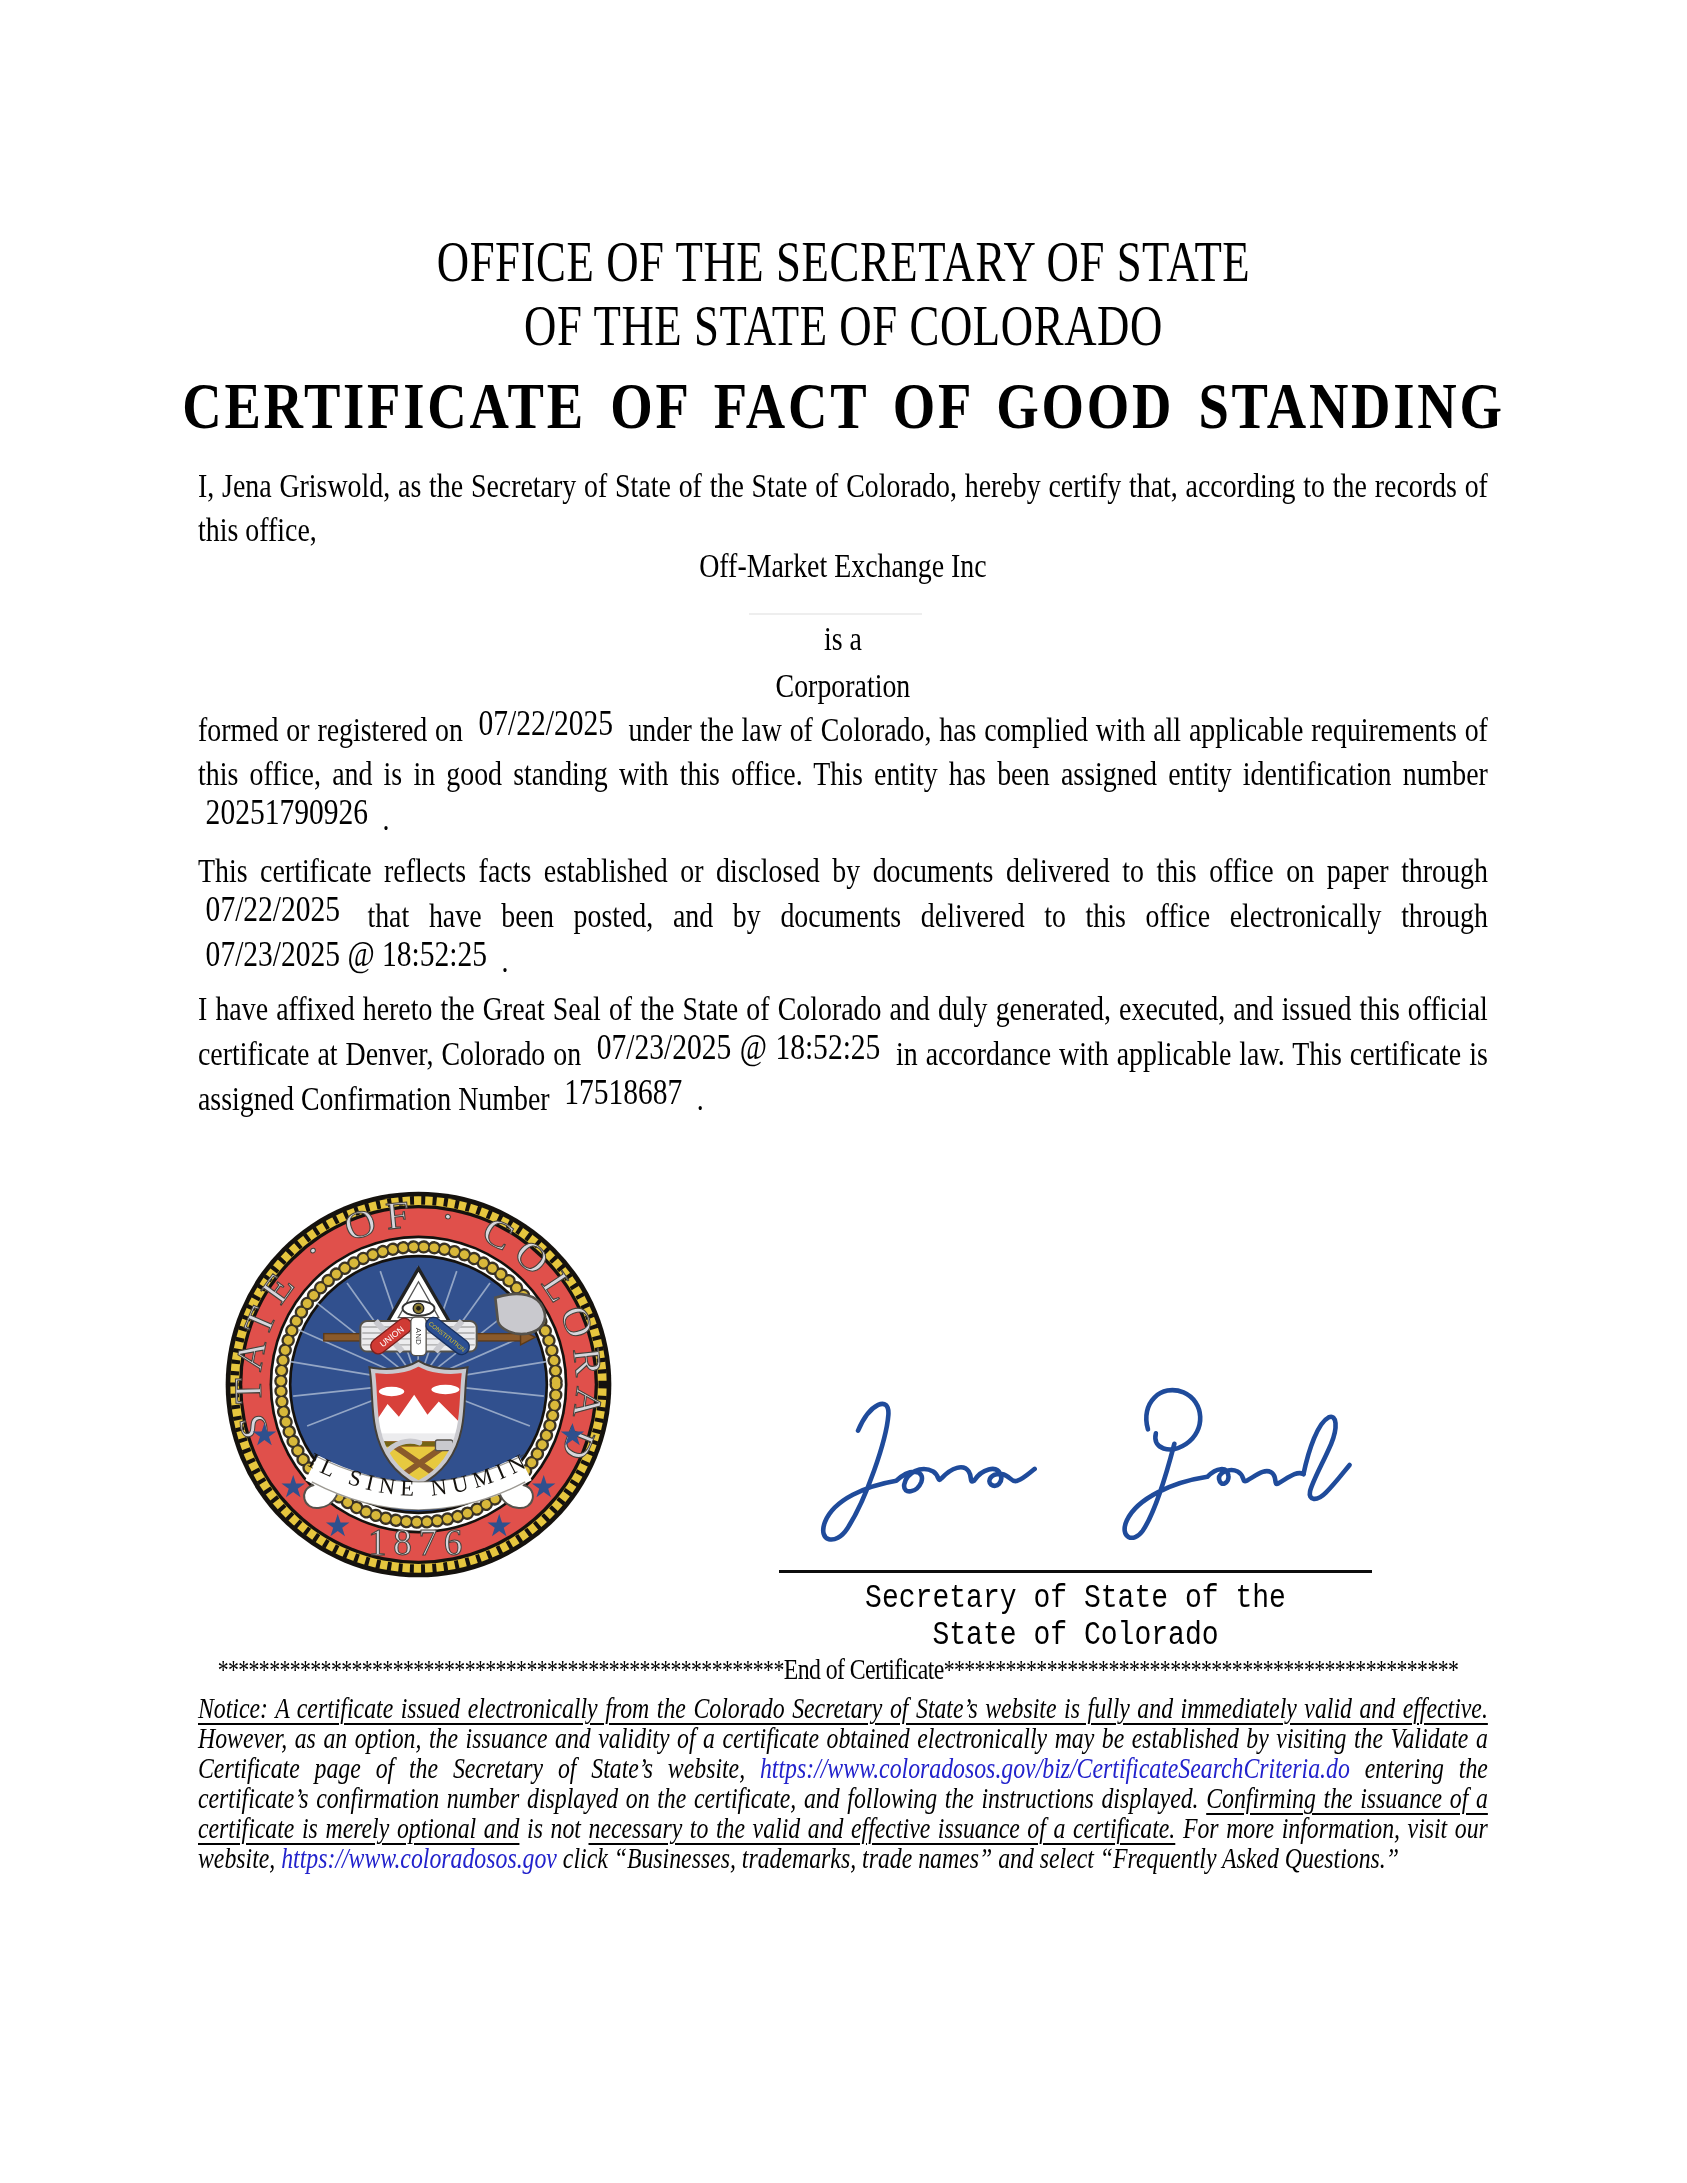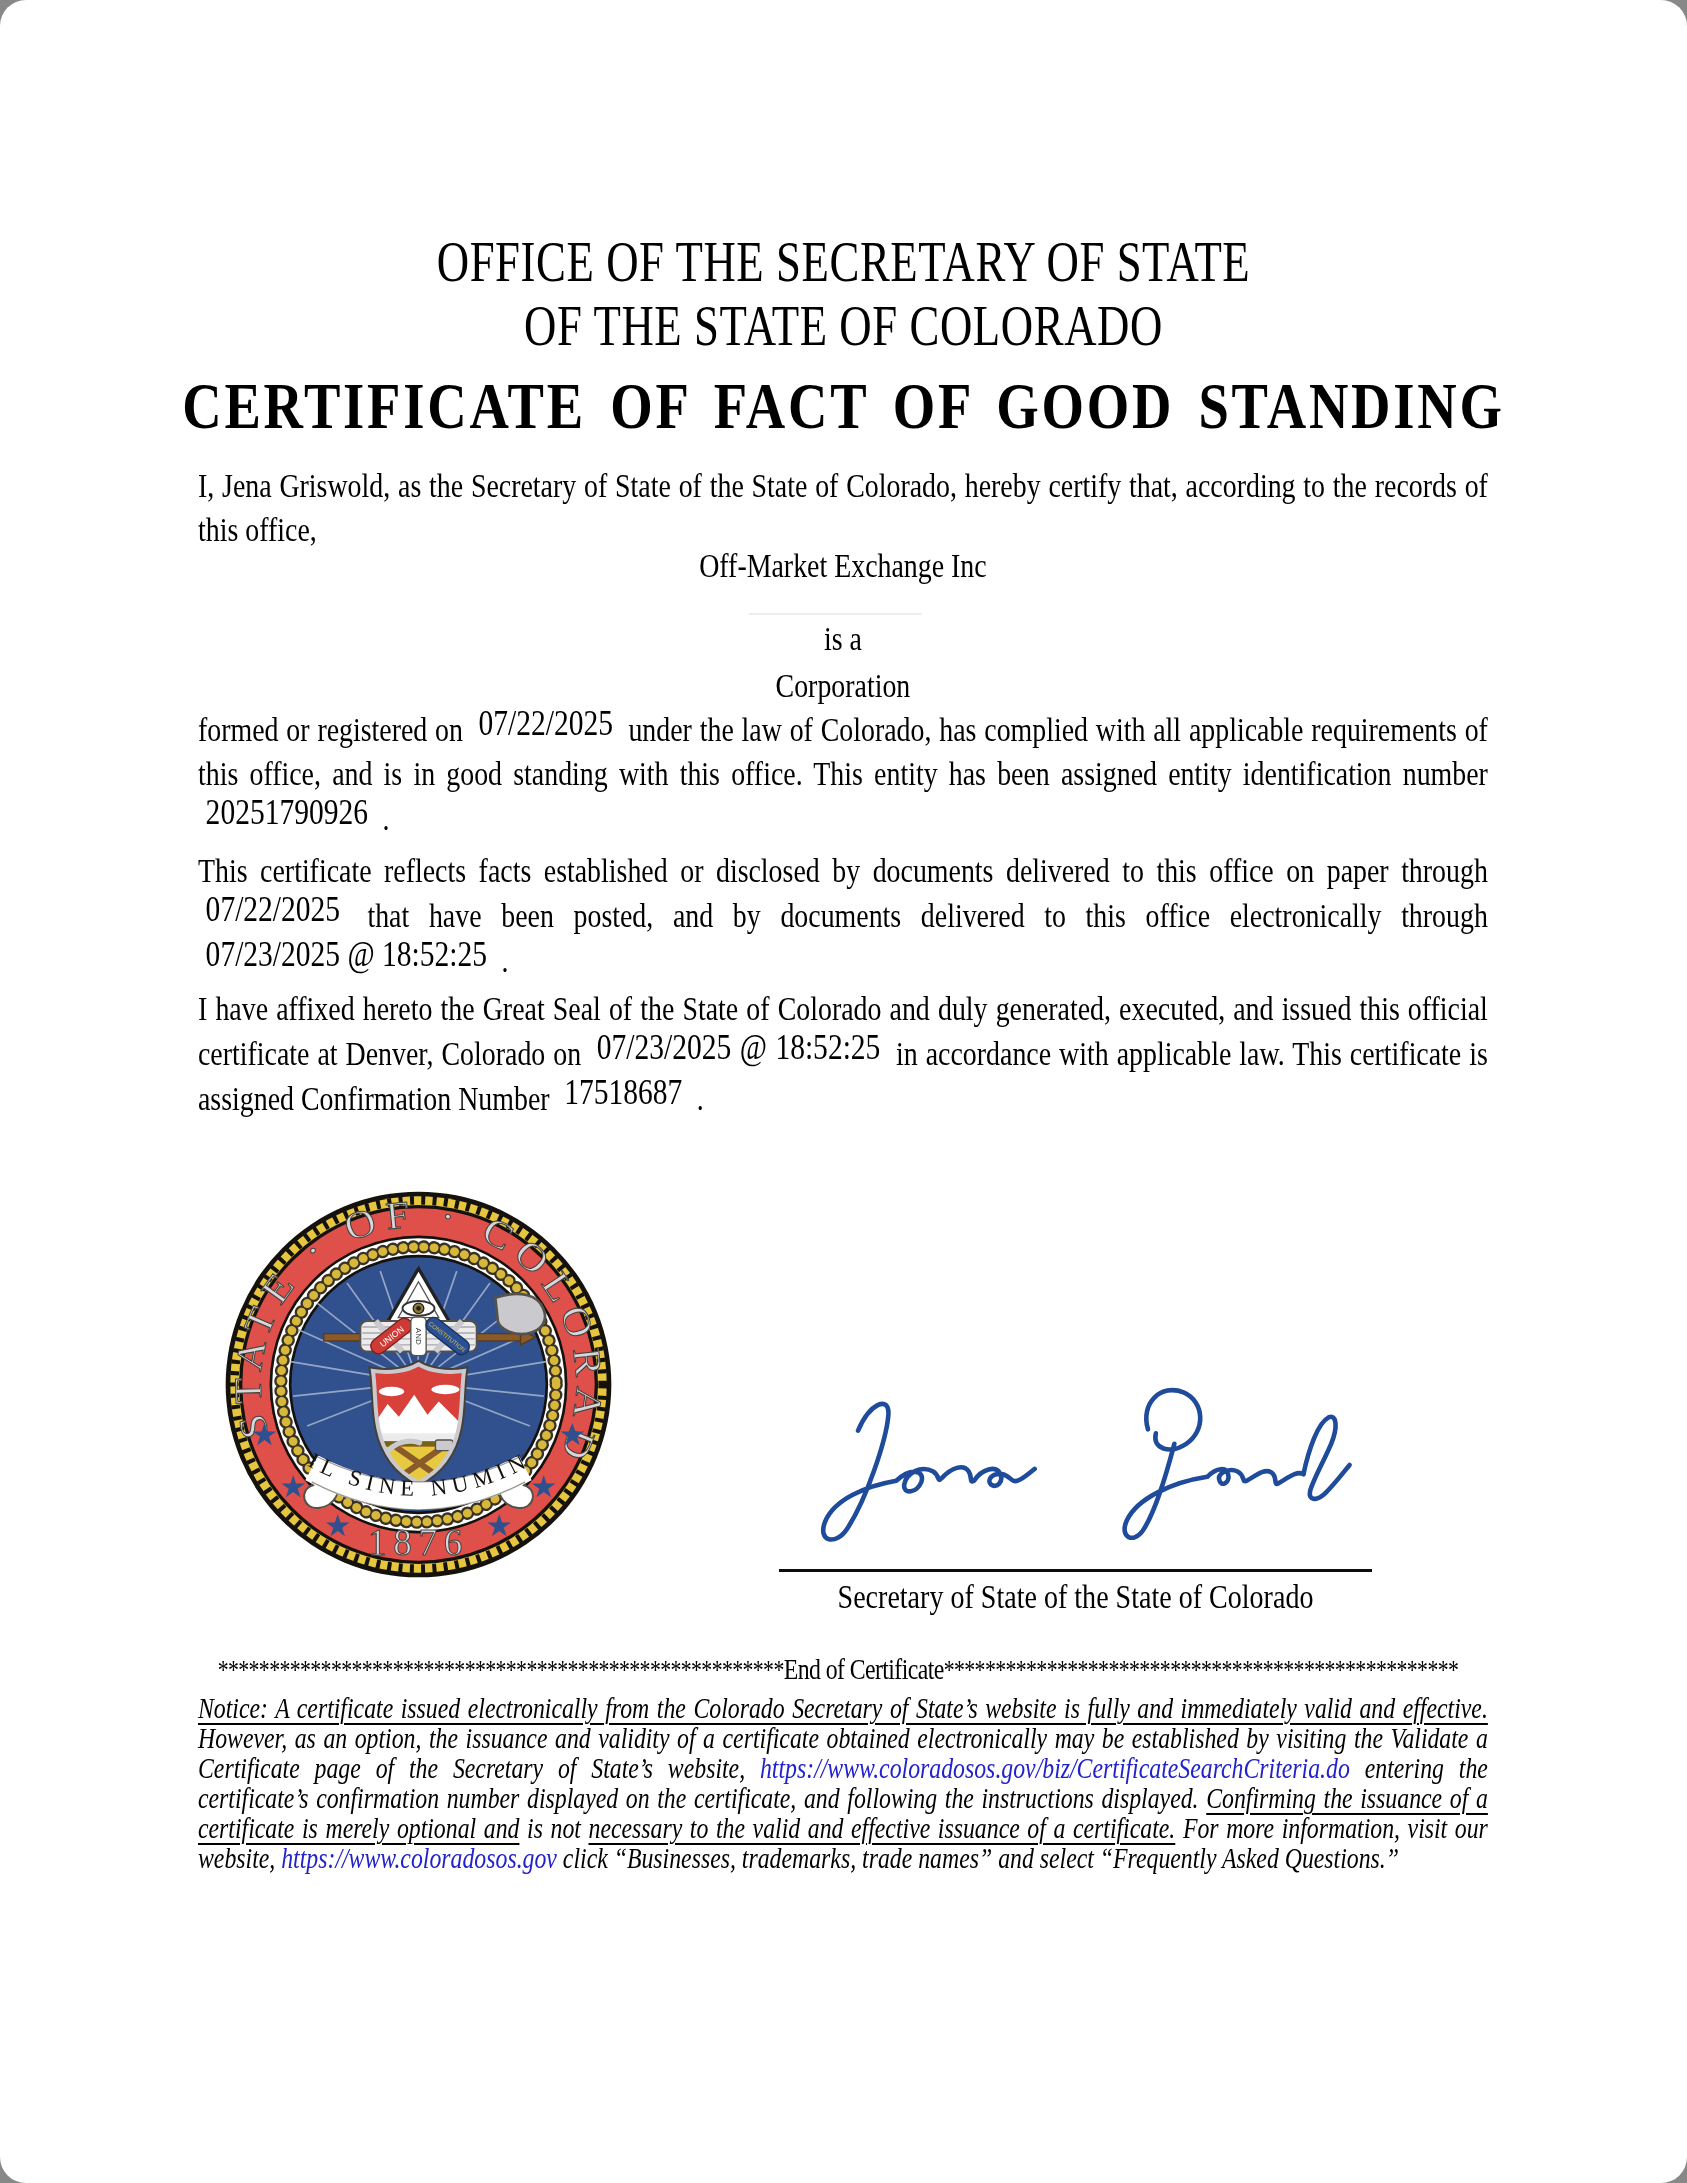--- a/index.html
+++ b/index.html
@@ -1,33 +1,33 @@
 <!DOCTYPE html>
 <html style="font-size:10.6px"><head>
 <meta charset="utf-8">
 <style>
   html,body{margin:0;padding:0;background:#888;}
   .page{position:relative;width:1687px;height:2183px;background:#ffffff;overflow:hidden;
-        font-family:"Liberation Serif","DejaVu Serif",serif;color:#000;border-radius:26px;}
+        font-family:"Liberation Serif","DejaVu Serif",serif;color:#000;}
   
   .cx80{transform:scaleX(0.80);transform-origin:50% 0;}
   .cx84{transform:scaleX(0.84);transform-origin:50% 0;}
   .body-block{position:absolute;left:198px;width:1573px;transform:scaleX(0.82);transform-origin:0 0;
               font-size:34px;line-height:44px;}
   .just{text-align:justify;}
   .ctr{text-align:center;}
   .titleblock{position:absolute;left:0;top:230px;width:1687px;text-align:center;
               font-size:56px;line-height:64px;letter-spacing:0.7px;}
   .mainheading{position:absolute;left:0;top:369px;width:1687px;text-align:center;
                font-weight:bold;font-size:65px;letter-spacing:3.3px;word-spacing:9.3px;}
   .fv{font-size:36px;position:relative;top:-6px;padding:0 9.3px;white-space:nowrap;}
   .u{text-decoration:underline;text-decoration-thickness:2px;text-underline-offset:4.6px;}
   .faintline{position:absolute;left:749px;top:613px;width:173px;height:2px;background:#eeeeee;}
   .sealwrap{position:absolute;left:224px;top:1190px;width:389px;height:389px;}
-  .sigwrap{position:absolute;left:779px;top:1351px;width:593px;}
+  .sigwrap{position:absolute;left:779px;top:1351px;width:593px;font-family:Liberation Mono, monospace;}
   .sigline{width:593px;border-top:3.3px solid #0d0d0d;margin-top:4px;}
   .sigcaption{width:593px;text-align:center;font-size:33px;margin-top:6.6px;
               transform:scaleX(0.85);transform-origin:50% 0;}
   .endline{white-space:nowrap;font-size:26.5px;line-height:29px;letter-spacing:-0.7px;margin-left:24px;}
   .notice{font-size:29px;line-height:30px;font-style:italic;text-align:justify;margin-top:8px;}
   .notice a{text-decoration:none;}
   .footerblock{position:absolute;left:198px;top:1655px;width:1573px;
                transform:scaleX(0.82);transform-origin:0 0;}
 </style>
 </head>

